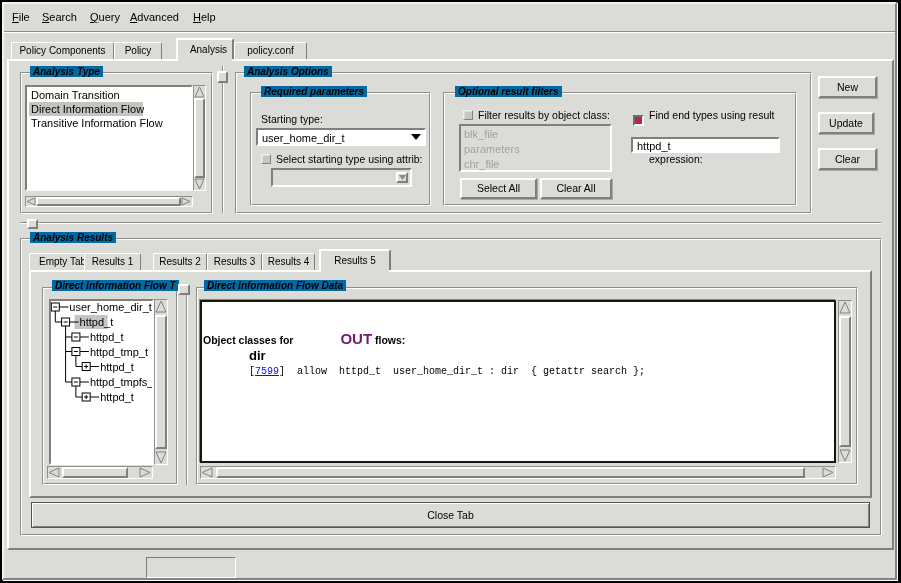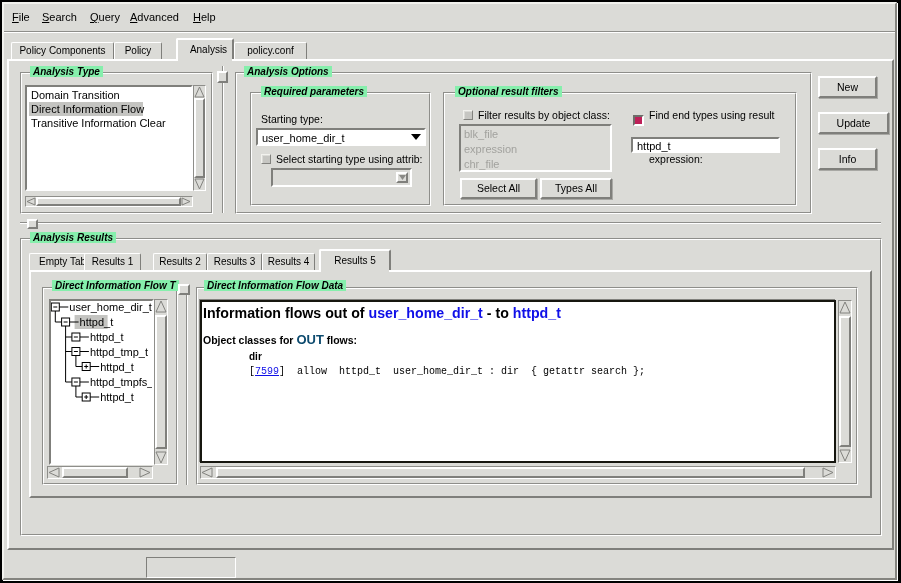--- a/index.html
+++ b/index.html
@@ -3,21 +3,21 @@
 <meta charset="utf-8">
 <style>
 * { margin:0; padding:0; box-sizing:border-box; }
 html,body { width:901px; height:583px; background:#000; overflow:hidden;
   font-family:"Liberation Sans", sans-serif; }
 .abs { position:absolute; }
 #win { position:absolute; left:2px; top:2px; width:895px; height:578px;
   background:#dbdbd7; border:2px solid; border-color:#f2f2ee #84847f #84847f #f2f2ee; box-shadow:1px 1px 0 #fff; }
 .raised { border-style:solid; border-width:2px; border-color:#ffffff #7f7f7b #7f7f7b #ffffff; background:#dbdbd7; }
 .sunken { border-style:solid; border-width:2px; border-color:#7f7f7b #ffffff #ffffff #7f7f7b; }
-.flabel { position:absolute; background:#86efac; padding:0 3px;
+.flabel { position:absolute; background:#0369a1; padding:0 3px;
   font: italic bold 10px "Liberation Sans", sans-serif; white-space:nowrap; }
 .btn { position:absolute; border-style:solid; border-width:2px;
   border-color:#ffffff #7f7f7b #7f7f7b #ffffff; background:#dbdbd7;
   box-shadow:1px 1px 0 #a8a8a4; text-align:center; font-size:10.5px; color:#000; }
 .entry { position:absolute; border-style:solid; border-width:2px;
   border-color:#7f7f7b #ffffff #ffffff #7f7f7b; background:#fff; }
 .nw { white-space:nowrap; }
 .tab { position:absolute; background:#dbdbd7; border-style:solid;
   border-color:#fff #7f7f7b #dbdbd7 #fff; border-radius:2px 2px 0 0;
   font-size:10px; text-align:center; }
@@ -40,21 +40,21 @@
 <div class="tab itab" style="left:230px; top:38px; width:73px; height:17px; line-height:16px;">policy.conf</div>
 <div class="abs raised" style="left:3px; top:55px; width:887px; height:491px; "></div>
 <div class="abs" style="left:174px; top:55px; width:54px; height:2px; background:#dbdbd7;"></div>
 <div class="abs" style="left:16px; top:68px; width:193px; height:142px; border:1px solid; border-color:#8e8e8a #fff #fff #8e8e8a;"></div>
 <div class="abs" style="left:17px; top:69px; width:191px; height:140px; border:1px solid; border-color:#fff #8e8e8a #8e8e8a #fff;"></div>
 <div class="flabel" style="left:26px; top:62px;">Analysis Type</div>
 <div class="abs entry" style="left:21px; top:81px; width:168px; height:106px; background:#fff;"></div>
 <div class="abs nw" style="left:27px; top:85px; font-size:11px;">Domain Transition</div>
 <div class="abs" style="left:25px; top:98px; width:114px; height:14px; background:#c4c4c1;"></div>
 <div class="abs nw" style="left:27px; top:99px; font-size:11px;">Direct Information Flow</div>
-<div class="abs nw" style="left:27px; top:113px; font-size:11px;">Transitive Information Clear</div>
+<div class="abs nw" style="left:27px; top:113px; font-size:11px;">Transitive Information Flow</div>
 <div class="abs" style="left:189px; top:81px; width:13px; height:106px; background:#dbdbd7; border:1px solid; border-color:#8e8e8a #fff #fff #8e8e8a;"></div>
 <svg style="left:190px; top:82px;" width="11" height="12">
       <polygon points="5.5,1 10,11 1,11" fill="#dbdbd7" stroke="#82827e" stroke-width="1"></polygon>
     </svg>
 <svg style="left:190px; top:174px;" width="11" height="12">
       <polygon points="1,1 10,1 5.5,11" fill="#dbdbd7" stroke="#82827e" stroke-width="1"></polygon>
     </svg>
 <div class="abs raised" style="left:190px; top:94px; width:11px; height:80px; "></div>
 <div class="abs" style="left:21px; top:192px; width:168px; height:11px; background:#dbdbd7; border:1px solid; border-color:#8e8e8a #fff #fff #8e8e8a;"></div>
 <svg style="left:22px; top:193px;" width="10" height="9">
@@ -86,32 +86,32 @@
 <svg style="left:395px; top:171px;" width="8" height="6">
       <polygon points="0,0 7,0 3.5,5" fill="#8a8a86"></polygon>
     </svg>
 <div class="abs" style="left:439px; top:88px; width:354px; height:114px; border:1px solid; border-color:#8e8e8a #fff #fff #8e8e8a;"></div>
 <div class="abs" style="left:440px; top:89px; width:352px; height:112px; border:1px solid; border-color:#fff #8e8e8a #8e8e8a #fff;"></div>
 <div class="flabel" style="left:451px; top:82px;">Optional result filters</div>
 <div class="abs" style="left:459px; top:106px; width:10px; height:10px; border:1px solid; border-color:#f2f2ee #82827e #82827e #f2f2ee; background:#c6c6c2; box-shadow:inset 1px 1px 0 #dbdbd7;"></div>
 <div class="abs nw" style="left:474px; top:105px; font-size:10.5px;">Filter results by object class:</div>
 <div class="abs sunken" style="left:455px; top:120px; width:153px; height:48px; background:#dbdbd7;"></div>
 <div class="abs nw" style="left:460px; top:124px; font-size:11px; color:#a2a29e;">blk_file</div>
-<div class="abs nw" style="left:460px; top:139px; font-size:11px; color:#a2a29e;">expression</div>
+<div class="abs nw" style="left:460px; top:139px; font-size:11px; color:#a2a29e;">parameters</div>
 <div class="abs nw" style="left:460px; top:154px; font-size:11px; color:#a2a29e;">chr_file</div>
 <div class="btn" style="left:456px; top:174px; width:77px; height:21px; line-height:17px;">Select All</div>
-<div class="btn" style="left:536px; top:174px; width:72px; height:21px; line-height:17px;">Types All</div>
+<div class="btn" style="left:536px; top:174px; width:72px; height:21px; line-height:17px;">Clear All</div>
 <div class="abs" style="left:629px; top:111px; width:11px; height:11px; border:2px solid; border-color:#6e6e6a #fff #fff #6e6e6a; background:#be2058;"></div>
 <div class="abs nw" style="left:645px; top:105px; font-size:10.5px;">Find end types using result</div>
 <div class="abs nw" style="left:645px; top:118px; font-size:10.5px;margin-top:31px;">expression:</div>
 <div class="abs entry" style="left:627px; top:133px; width:149px; height:16px; "></div>
 <div class="abs nw" style="left:633px; top:136px; font-size:11px;">httpd_t</div>
 <div class="btn" style="left:814px; top:72px; width:59px; height:22px; line-height:18px;">New</div>
-<div class="btn" style="left:814px; top:108px; width:71px; height:22px; line-height:18px;">Update</div>
-<div class="btn" style="left:814px; top:144px; width:59px; height:22px; line-height:18px;">Info</div>
+<div class="btn" style="left:814px; top:108px; width:56px; height:22px; line-height:18px;">Update</div>
+<div class="btn" style="left:814px; top:144px; width:59px; height:22px; line-height:18px;">Clear</div>
 <div class="abs" style="left:16px; top:218px; width:861px; height:1px; background:#8e8e8a;"></div>
 <div class="abs" style="left:16px; top:219px; width:861px; height:1px; background:#ffffff;"></div>
 <div class="abs raised" style="left:23px; top:215px; width:11px; height:10px; "></div>
 <div class="abs" style="left:16px; top:234px; width:862px; height:298px; border:1px solid; border-color:#8e8e8a #fff #fff #8e8e8a;"></div>
 <div class="abs" style="left:17px; top:235px; width:860px; height:296px; border:1px solid; border-color:#fff #8e8e8a #8e8e8a #fff;"></div>
 <div class="flabel" style="left:26px; top:228px;">Analysis Results</div>
 <div class="tab itab" style="left:25px; top:249px; width:67px; height:17px; line-height:16px;">Empty Tab</div>
 <div class="tab itab" style="left:80px; top:249px; width:57px; height:35px; line-height:16px;">Results 1</div>
 <div class="tab itab" style="left:149px; top:249px; width:54px; height:17px; line-height:16px;">Results 2</div>
 <div class="tab itab" style="left:203px; top:249px; width:55px; height:17px; line-height:16px;">Results 3</div>
@@ -175,33 +175,35 @@
       <line x1="39.2" y1="96" x2="48.2" y2="96" stroke="#000"></line>
       <text x="49.2" y="100">httpd_t</text>
 </svg>
 <div class="abs" style="left:182px; top:283px; width:1px; height:198px; background:#8e8e8a;"></div>
 <div class="abs" style="left:183px; top:283px; width:1px; height:198px; background:#ffffff;"></div>
 <div class="abs raised" style="left:174px; top:280px; width:12px; height:11px; "></div>
 <div class="abs" style="left:192px; top:283px; width:662px; height:198px; border:1px solid; border-color:#8e8e8a #fff #fff #8e8e8a;"></div>
 <div class="abs" style="left:193px; top:284px; width:660px; height:196px; border:1px solid; border-color:#fff #8e8e8a #8e8e8a #fff;"></div>
 <div class="flabel" style="left:200px; top:276px;">Direct Information Flow Data</div>
 <div class="abs" style="left:196px; top:296px; width:636px; height:163px; background:#fff; border:2px solid #16160f; box-shadow:-1px -1px 0 #82827e;"></div>
-<div class="abs nw" style="left:199px; top:300px; "><b style="font-size:14.2px;">Information flows out of <span style="color:#0f0fe8;">user_home_dir_t</span> - to <span style="color:#0f0fe8;">httpd_t</span></b></div>
-<div class="abs nw" style="left:199px; top:326px; "><b style="font-size:10.5px;">Object classes for <span style="font-size:13px;color:#0c4a6e;">OUT</span> flows:</b></div>
-<div class="abs nw" style="left:245px; top:342px; "><b style="font-size:10px;">dir</b></div>
+<div class="abs nw" style="left:199px; top:326px; "><b style="font-size:10.5px;">Object classes for <span style="font-size:15px;color:#701a75;margin-left:44px;">OUT</span> flows:</b></div>
+<div class="abs nw" style="left:245px; top:342px; "><b style="font-size:13px;">dir</b></div>
 <div class="abs nw" style="left:245px; top:356px; "><span style="font-family:'Liberation Mono',monospace; font-size:10px;">[<span style="color:#0f0fe8; text-decoration:underline;">7599</span>]&nbsp;&nbsp;allow&nbsp;&nbsp;httpd_t&nbsp;&nbsp;user_home_dir_t&nbsp;:&nbsp;dir&nbsp;&nbsp;{&nbsp;getattr&nbsp;search&nbsp;};</span></div>
 <div class="abs" style="left:834px; top:296px; width:14px; height:163px; background:#dbdbd7; border:1px solid; border-color:#8e8e8a #fff #fff #8e8e8a;"></div>
 <svg style="left:835px; top:297px;" width="12" height="13">
       <polygon points="6.0,1 11,12 1,12" fill="#dbdbd7" stroke="#82827e" stroke-width="1"></polygon>
     </svg>
 <svg style="left:835px; top:445px;" width="12" height="13">
       <polygon points="1,1 11,1 6.0,12" fill="#dbdbd7" stroke="#82827e" stroke-width="1"></polygon>
     </svg>
 <div class="abs raised" style="left:835px; top:312px; width:12px; height:131px; "></div>
 <div class="abs" style="left:196px; top:462px; width:636px; height:13px; background:#dbdbd7; border:1px solid; border-color:#8e8e8a #fff #fff #8e8e8a;"></div>
 <svg style="left:197px; top:463px;" width="12" height="11">
       <polygon points="1,5.5 11,1 11,10" fill="#dbdbd7" stroke="#82827e" stroke-width="1"></polygon>
     </svg>
 <svg style="left:818px; top:463px;" width="12" height="11">
       <polygon points="11,5.5 1,1 1,10" fill="#dbdbd7" stroke="#82827e" stroke-width="1"></polygon>
     </svg>
 <div class="abs raised" style="left:212px; top:463px; width:589px; height:11px; "></div>
+<div class="abs" style="left:27px; top:498px; width:839px; height:26px; border:1px solid #55554f; box-shadow:inset 1px 1px 0 #fff, inset -1px -1px 0 #7f7f7b;">
+      <div style="text-align:center; line-height:24px; font-size:10.5px;">Close Tab</div>
+    </div>
 <div class="abs sunken" style="left:142px; top:553px; width:90px; height:21px; border-width:1px;"></div>
 </div>
 </body></html>

